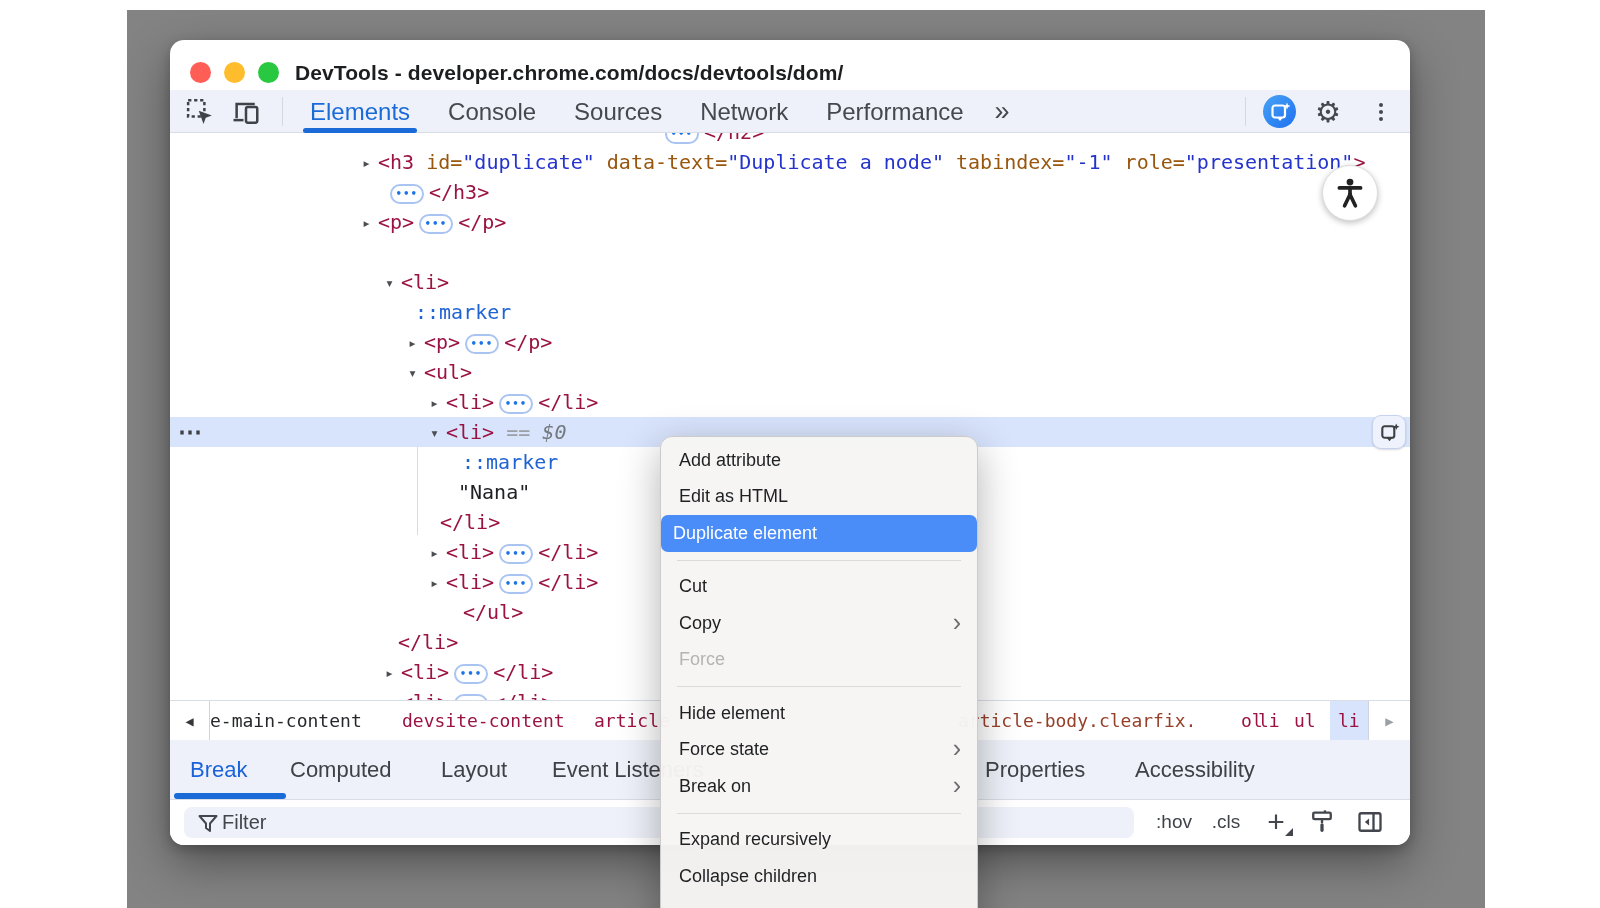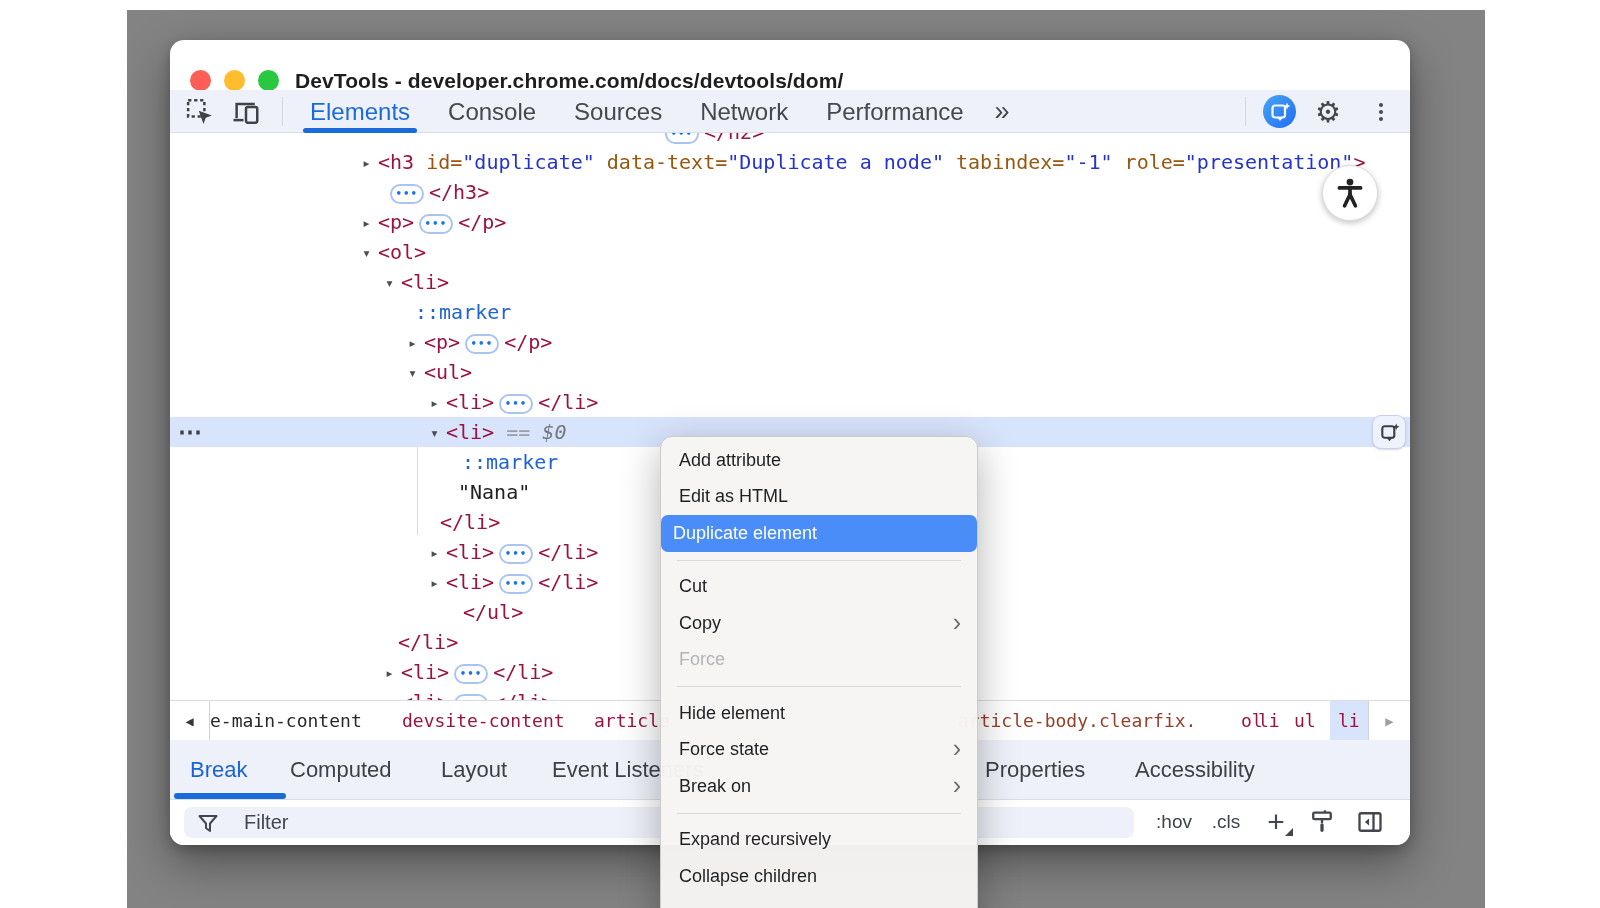--- a/index.html
+++ b/index.html
@@ -3,21 +3,21 @@
 <meta charset="utf-8">
 <style>
   * { margin:0; padding:0; box-sizing:border-box; }
   html,body { width:1600px; height:908px; background:#ffffff; font-family:"Liberation Sans",sans-serif; }
   .stage { position:relative; width:1600px; height:908px; overflow:hidden; background:#ffffff; }
   .backdrop { position:absolute; left:127px; top:10px; width:1358px; height:898px; background:#838383; }
 
   
   .window { position:absolute; left:170px; top:40px; width:1240px; height:805px; background:#ffffff;
             border-radius:14px; box-shadow:0 18px 45px rgba(0,0,0,.38), 0 4px 12px rgba(0,0,0,.22); }
-  .titlebar { position:absolute; left:0; top:16px; width:100%; height:50px; background:#ffffff;
+  .titlebar { position:absolute; left:0; top:8px; width:100%; height:50px; background:#ffffff;
               border-bottom:5px solid #c2410c; border-radius:14px 14px 0 0; }
   .tl-dot { position:absolute; top:14px; width:21px; height:21px; border-radius:50%; }
   .tl-red { left:20px; background:#ff5e57; }
   .tl-yellow { left:54px; background:#ffbd2e; }
   .tl-green { left:88px; background:#28c840; }
   .win-title { position:absolute; left:125px; top:0; height:50px; line-height:50px; font-size:21px;
                font-weight:700; color:#1d1e20; letter-spacing:.1px; }
 
   
   .toolbar { position:absolute; left:0; top:50px; width:100%; height:43px; background:#eef1f9; border-bottom:1px solid #d9dde5; }
@@ -74,21 +74,21 @@
   
   .styles-tabs { position:absolute; left:0; top:700px; width:100%; height:60px; background:#eef1f9; border-bottom:1px solid #d9dde5; }
   .stab { position:absolute; top:0; height:60px; line-height:60px; font-size:22px; color:#3e4146; }
   .stab.sel { color:#1a63d9; }
   .stab-underline { position:absolute; left:4px; bottom:0; width:112px; height:6px; border-radius:4px; background:#1a6bd8; }
 
   
   .filterbar { position:absolute; left:0; top:760px; width:100%; height:45px; background:#ffffff; border-radius:0 0 14px 14px; }
   .filter-input { position:absolute; left:14px; top:7px; width:950px; height:31px; background:#eef1f9; border-radius:8px;
                   display:flex; align-items:center; padding-left:12px; }
-  .filter-ph { font-size:20px; color:#42464c; margin-left:24px; }
+  .filter-ph { font-size:20px; color:#42464c; margin-left:2px; }
   .fb-ctrl { position:absolute; top:4px; height:36px; display:flex; align-items:center; justify-content:center;
              font-size:19px; font-weight:500; color:#3f434a; }
   .plus-glyph { font-size:30px; color:#43474d; position:relative; line-height:1; font-weight:400; }
   .plus-glyph::after { content:''; position:absolute; right:-8px; bottom:1px; border-left:8px solid transparent; border-bottom:8px solid #43474d; }
 
   
   .context-menu { position:absolute; left:660px; top:436px; width:318px; height:540px; background:rgba(246,245,243,.97);
                   border:1px solid #cccbca; border-radius:12px; box-shadow:0 12px 40px rgba(0,0,0,.3); z-index:50; padding-top:5px; }
   .menu-item { position:relative; display:flex; align-items:center; height:36.5px; padding:0 16px 0 18px; font-size:18px; color:#1f2023; }
   .menu-item .lbl { flex:1; }
@@ -171,21 +171,20 @@
           </span>
       </span>
     </div>
 
     <div class="dom-panel">
       <div class="tree-guide"></div>
     <div class="dom-row" style="top: -16px;"><span class="row-content" style="padding-left: 490px;"><span class="pill">•••</span><span class="tk-tag">&lt;/h2&gt;</span></span></div>
         <div class="dom-row" style="top: 14px;"><span class="row-content" style="padding-left: 192px;"><span class="arrow">▸</span><span class="tk-tag">&lt;h3 </span><span class="tk-attr">id=</span><span class="tk-val">"duplicate"</span><span class="tk-plain"> </span><span class="tk-attr">data-text=</span><span class="tk-val">"Duplicate a node"</span><span class="tk-plain"> </span><span class="tk-attr">tabindex=</span><span class="tk-val">"-1"</span><span class="tk-plain"> </span><span class="tk-attr">role=</span><span class="tk-val">"presentation"</span><span class="tk-tag">&gt;</span></span></div>
         <div class="dom-row" style="top: 44px;"><span class="row-content" style="padding-left: 215px;"><span class="pill">•••</span><span class="tk-tag">&lt;/h3&gt;</span></span></div>
         <div class="dom-row" style="top: 74px;"><span class="row-content" style="padding-left: 192px;"><span class="arrow">▸</span><span class="tk-tag">&lt;p&gt;</span><span class="pill">•••</span><span class="tk-tag">&lt;/p&gt;</span></span></div>
-        <div class="dom-row" style="top: 104px;"><span class="row-content" style="padding-left: 192px;"><span class="arrow">▾</span><span class="tk-tag">&lt;ol&gt;</span></span></div>
         <div class="dom-row" style="top: 134px;"><span class="row-content" style="padding-left: 215px;"><span class="arrow">▾</span><span class="tk-tag">&lt;li&gt;</span></span></div>
         <div class="dom-row" style="top: 164px;"><span class="row-content" style="padding-left: 245px;"><span class="tk-pseudo">::marker</span></span></div>
         <div class="dom-row" style="top: 194px;"><span class="row-content" style="padding-left: 238px;"><span class="arrow">▸</span><span class="tk-tag">&lt;p&gt;</span><span class="pill">•••</span><span class="tk-tag">&lt;/p&gt;</span></span></div>
         <div class="dom-row" style="top: 224px;"><span class="row-content" style="padding-left: 238px;"><span class="arrow">▾</span><span class="tk-tag">&lt;ul&gt;</span></span></div>
         <div class="dom-row" style="top: 254px;"><span class="row-content" style="padding-left: 260px;"><span class="arrow">▸</span><span class="tk-tag">&lt;li&gt;</span><span class="pill">•••</span><span class="tk-tag">&lt;/li&gt;</span></span></div>
         <div class="dom-row selected" style="top: 284px;"><span class="gutter">⋯</span><span class="row-content" style="padding-left: 260px;"><span class="arrow">▾</span><span class="tk-tag">&lt;li&gt;</span><span class="tk-eq"> == </span><span class="tk-dollar">$0</span></span><span class="row-ai-btn">
   <svg class="ai-svg" viewBox="0 0 24 24">
     <rect x="4.5" y="5.5" width="12.5" height="12" rx="2.5" fill="none" stroke="currentColor" stroke-width="2.2"></rect>
     <path d="M9 17.5 L12 21 L15 17.5 Z" fill="currentColor"></path>
     <path d="M19 2.5 L20 5 L22.5 6 L20 7 L19 9.5 L18 7 L15.5 6 L18 5 Z" fill="currentColor"></path>

